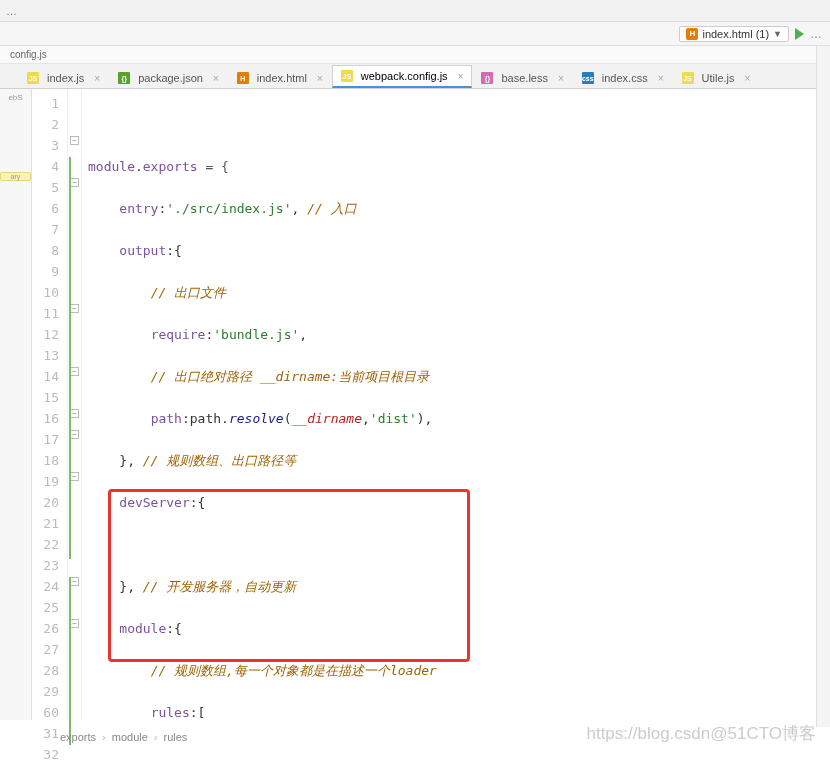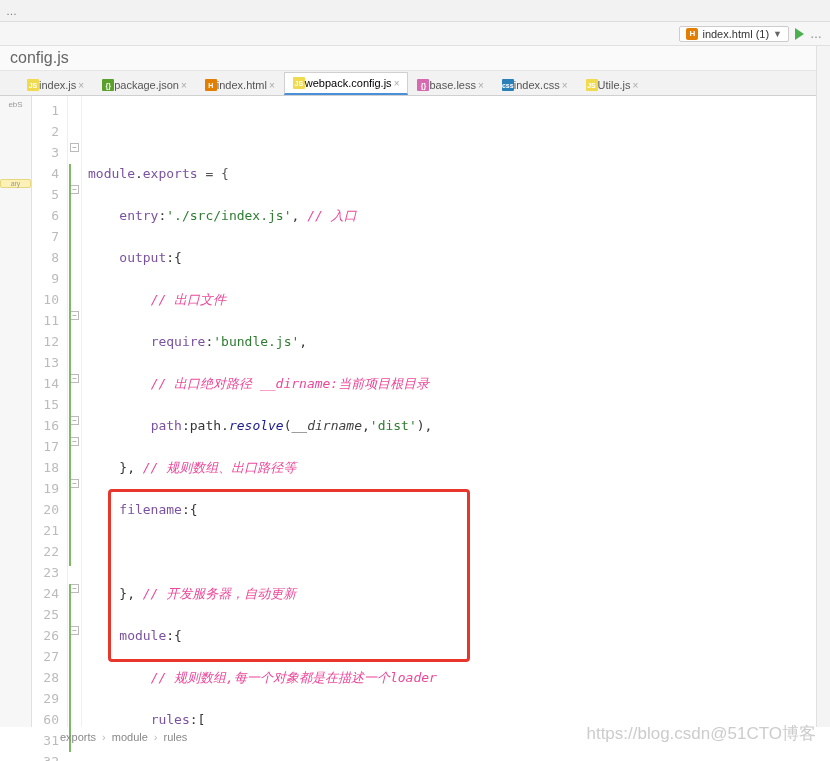--- a/index.html
+++ b/index.html
@@ -54,37 +54,37 @@
 }
 .run-config .chev { font-size: 9px; color: #666; }
 .play-btn {
   width: 0; height: 0;
   border-left: 9px solid #4caf50;
   border-top: 6px solid transparent;
   border-bottom: 6px solid transparent;
 }
 .tab-path {
   padding: 3px 10px;
-  font-size: 16px;
+  font-size: 10px;
   color: #666;
   background: #fafafa;
   border-bottom: 1px solid #e6e6e6;
 }
 .tabs {
   display: flex;
   background: #f2f2f2;
   border-bottom: 1px solid #d0d0d0;
   padding-left: 18px;
   height: 25px;
   align-items: flex-end;
 }
 .tab {
   display: flex;
   align-items: center;
-  gap: 0;
+  gap: 8px;
   padding: 4px 8px;
   border: 1px solid transparent;
   border-bottom: none;
   font-size: 11px;
   color: #555;
   cursor: pointer;
   position: relative;
 }
 .tab.active {
   background: #fff;
@@ -157,22 +157,22 @@
   white-space: pre;
   position: relative;
   color: #333;
 }
 .line { height: 21px; position: relative; }
 .k-const { color: #cc7832; }
 .k-require { color: #1a1a8c; font-style: italic; }
 .k-str { color: #2e7d32; }
 .k-prop { color: #7a52a0; }
 .k-punct { color: #555; }
-.k-comment { color: #ec4899; font-style: italic; }
-.k-var { color: #404040; font-style: italic; }
+.k-comment { color: #a16207; font-style: italic; }
+.k-var { color: #b91c1c; font-style: italic; }
 .redbox {
   position: absolute;
   border: 3px solid #e8362d;
   border-radius: 4px;
   left: 108px;
   top: 489px;
   width: 362px;
   height: 173px;
   pointer-events: none;
 }
@@ -324,21 +324,21 @@
   <div class="code">
 <div class="line"></div>
 <div class="line"><span class="k-prop">module</span><span>.</span><span class="k-prop">exports</span><span class="k-punct"> = {</span></div>
 <div class="line">    <span class="k-prop">entry</span>:<span class="k-str">'./src/index.js'</span>, <span class="k-comment">// 入口</span></div>
 <div class="line">    <span class="k-prop">output</span><span>:{</span></div>
 <div class="line">        <span class="k-comment">// 出口文件</span></div>
 <div class="line">        <span class="k-prop">require</span>:<span class="k-str">'bundle.js'</span><span>,</span></div>
 <div class="line">        <span class="k-comment">// 出口绝对路径 __dirname:当前项目根目录</span></div>
 <div class="line">        <span class="k-prop">path</span>:<span>path</span>.<span class="k-require">resolve</span>(<span class="k-var">__dirname</span>,<span class="k-str">'dist'</span><span>),</span></div>
 <div class="line">    <span>},</span> <span class="k-comment">// 规则数组、出口路径等</span></div>
-<div class="line">    <span class="k-prop">filename</span><span>:{</span></div>
+<div class="line">    <span class="k-prop">devServer</span><span>:{</span></div>
 <div class="line"></div>
 <div class="line">    <span>},</span> <span class="k-comment">// 开发服务器，自动更新</span></div>
 <div class="line">    <span class="k-prop">module</span><span>:{</span></div>
 <div class="line">        <span class="k-comment">// 规则数组,每一个对象都是在描述一个loader</span></div>
 <div class="line">        <span class="k-prop">rules</span><span>:[</span></div>
 
 
 
 
 

